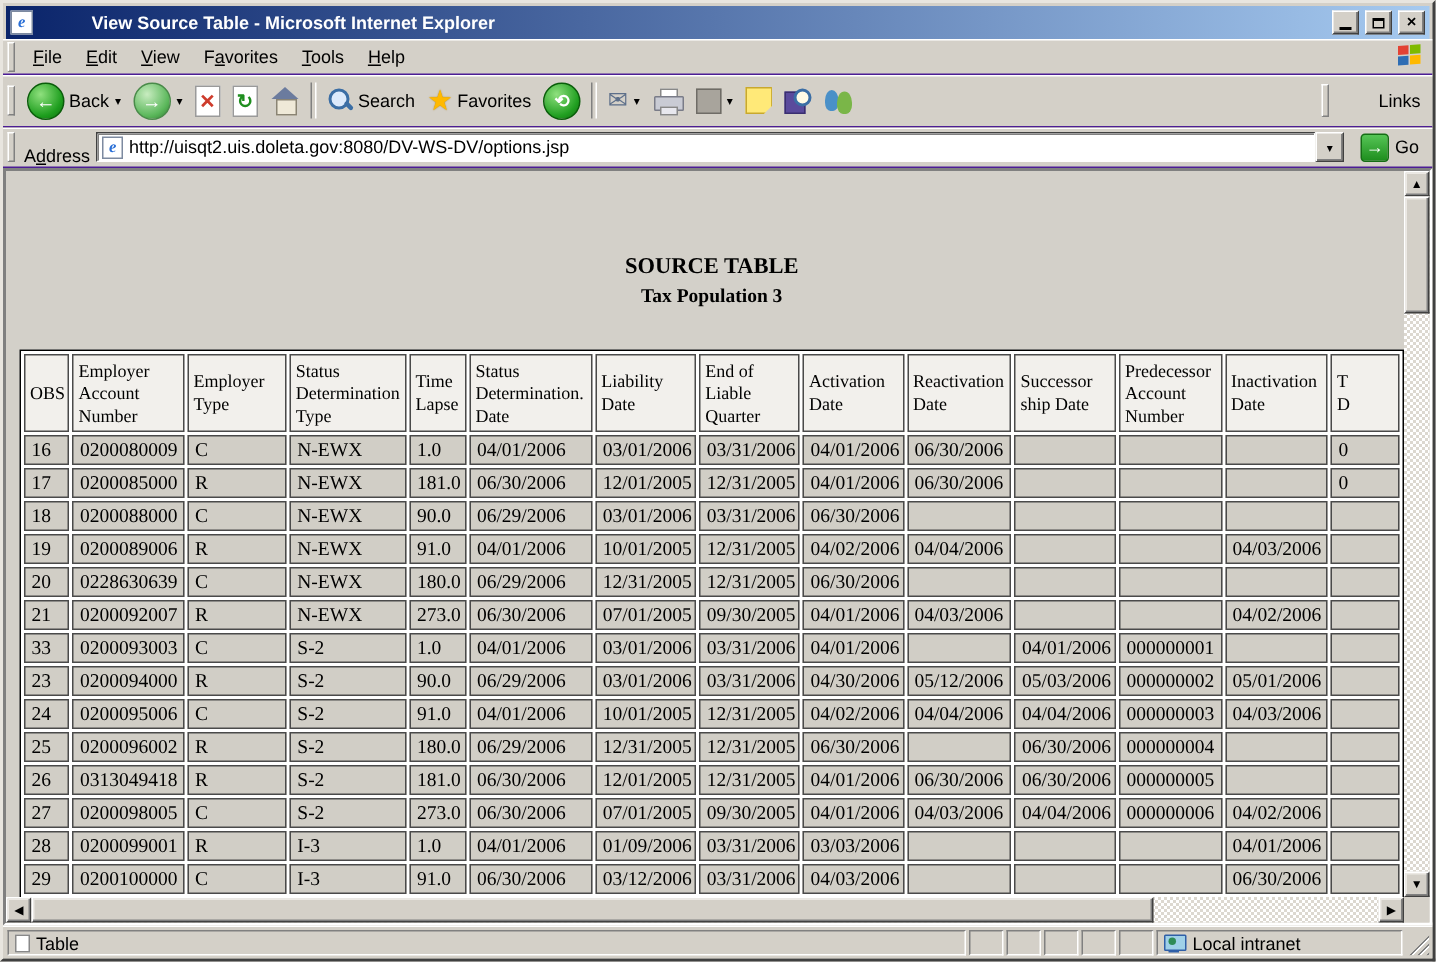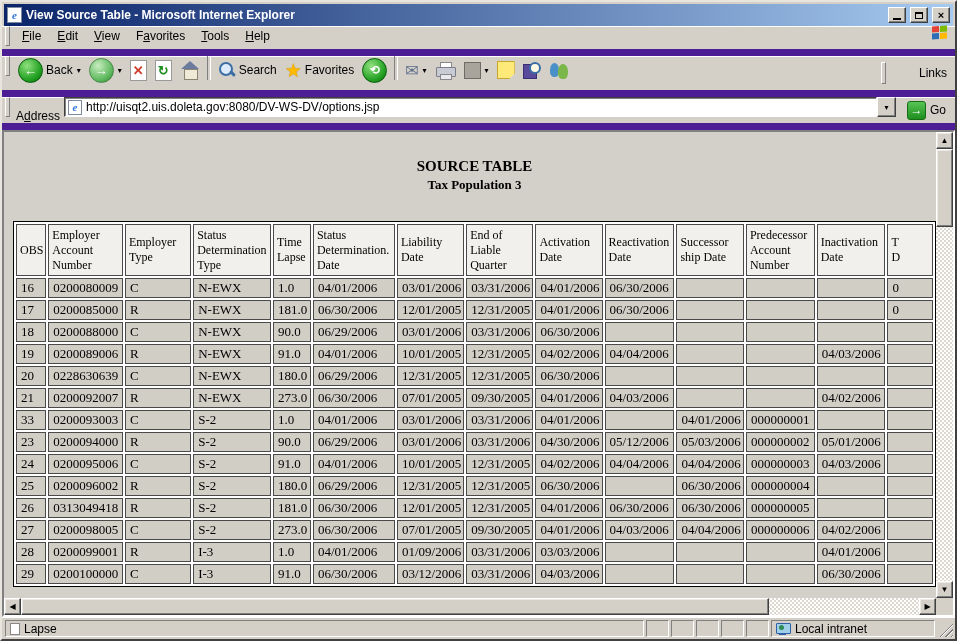--- a/index.html
+++ b/index.html
@@ -3,32 +3,32 @@
 <meta charset="utf-8">
 <style>
   html,body{margin:0;padding:0;background:#808080;}
   body{width:957px;height:641px;font-family:"Liberation Sans",sans-serif;font-size:12px;color:#000;-webkit-font-smoothing:none;}
   .window{width:957px;height:641px;box-sizing:border-box;background:var(--chrome,#D4D0C8);
     border:2px solid;border-color:#E8E5DF #404040 #404040 #E8E5DF;display:flex;flex-direction:column;overflow:hidden;}
 
   
   .titlebar{height:22px;margin:2px 2px 0 2px;padding:0 3px;display:flex;align-items:center;gap:4px;
     background:linear-gradient(90deg,var(--titlebar-start,#0A246A),var(--titlebar-end,#A6CAF0));color:#fff;}
-  .titletext{font-weight:bold;font-size:12px;flex:1;white-space:nowrap;overflow:hidden;}
+  .titletext{font-weight:bold;font-size:12px;flex:1;white-space:nowrap;overflow:hidden;margin-left:35px;}
   .ie-doc{width:15px;height:16px;background:#fff;border:1px solid #7d8aa0;box-sizing:border-box;
     display:flex;align-items:center;justify-content:center;
     font:italic bold 11px "Liberation Serif",serif;color:#2a6fd6;}
   .tb-btn{width:16px;height:14px;background:#D4D0C8;border:1px solid;border-color:#fff #404040 #404040 #fff;
     box-shadow:inset -1px -1px 0 #808080;display:flex;align-items:center;justify-content:center;color:#000;}
   .g-min{width:8px;height:2px;background:#000;margin-top:7px;}
   .g-max{width:8px;height:7px;border:1px solid #000;border-top-width:2px;box-sizing:border-box;}
   .g-close{font:bold 11px "Liberation Sans",sans-serif;line-height:10px;}
 
   
-  .bar{display:flex;background:var(--chrome,#D4D0C8);border-bottom:7px solid #4c1d95;box-shadow:0 1px 0 #fff inset;}
+  .bar{display:flex;align-items:center;background:var(--chrome,#D4D0C8);border-bottom:1px solid #4c1d95;box-shadow:0 1px 0 #fff inset;}
   .grip{width:3px;height:18px;margin:0 4px 0 3px;border:1px solid;border-color:#fff #808080 #808080 #fff;}
   .menubar{height:23px;}
   .menu-item{padding:3px 8px;}
   .menu-item u{text-decoration:underline;}
   .winflag{width:17px;height:15px;margin:0 6px 0 auto;position:relative;transform:skewY(-4deg);}
   .winflag i{position:absolute;width:7px;height:6px;}
   .winflag .f1{left:0;top:0;background:#E34234;} .winflag .f2{left:8px;top:0;background:#7FBA00;}
   .winflag .f3{left:0;top:7px;background:#2E6DB4;} .winflag .f4{left:8px;top:7px;background:#FFB900;}
 
   .toolbar{height:34px;}
@@ -78,21 +78,21 @@
   .addr-drop{width:17px;background:#D4D0C8;border:1px solid;border-color:#fff #404040 #404040 #fff;box-shadow:inset -1px -1px 0 #808080;
     display:flex;align-items:center;justify-content:center;font-size:8px;}
   .go-btn{display:flex;align-items:center;gap:4px;margin:0 6px 0 8px;padding:1px 3px;}
   .go-ic{width:17px;height:17px;border-radius:3px;background:linear-gradient(#56c556,var(--go-green,#1E8E1E));
     border:1px solid #156e15;color:#fff;font-weight:bold;display:flex;align-items:center;justify-content:center;font-size:12px;}
 
   
   .contentwrap{flex:1;display:grid;grid-template-columns:1fr 17px;grid-template-rows:1fr 17px;
     border:2px solid;border-color:#808080 #fff #fff #808080;min-height:0;}
   .page{overflow:hidden;background:var(--page-bg,#D4D0C8);position:relative;}
-  .page-inner{padding:22px 0 0 9px;}
+  .page-inner{padding:10px 0 0 9px;margin-top:42px;}
   .pg-title{font:bold 15px "Liberation Serif",serif;text-align:center;margin:4px 0 0 0;}
   .pg-subtitle{font:bold 13px "Liberation Serif",serif;text-align:center;margin:2px 0 0 0;}
 
   table.src{border-collapse:separate;border-spacing:2px;background:#fff;border:1px solid #000;table-layout:fixed;margin-top:28px;}
   table.src th{background:var(--header-cell-bg,#F2F0EC);font:12px "Liberation Serif",serif;font-weight:normal;
     text-align:left;vertical-align:middle;border:1px solid var(--table-border,#4A4A4A);padding:1px 2px 1px 3px;height:52px;overflow:hidden;box-sizing:border-box;}
   table.src td{background:var(--data-cell-bg,#D1CEC6);font:13px "Liberation Serif",serif;border:1px solid var(--table-border,#4A4A4A);
     padding:1px 2px 1px 4px;height:20px;white-space:nowrap;overflow:hidden;box-sizing:border-box;vertical-align:middle;}
   table.src th.pre{white-space:pre-line;}
   .dither{background-image:linear-gradient(45deg,#fff 25%,transparent 25%,transparent 75%,#fff 75%),
@@ -555,21 +555,21 @@
           <span>▶</span>
         </span>
     </div>
 
     <div class="corner"></div>
   </div>
 
   <div class="statusbar">
     <span class="pane pane-done">
       <span class="doc-mini"></span>
-      <span>Lapse</span>
+      <span>Table</span>
     </span>
     <span class="pane pane-mini"></span>
     <span class="pane pane-mini"></span>
     <span class="pane pane-mini"></span>
     <span class="pane pane-mini"></span>
     <span class="pane pane-mini"></span>
     <span class="pane pane-zone">
       <span class="zone-ic">
           <span class="scr"></span>
           <span class="glb"></span>

